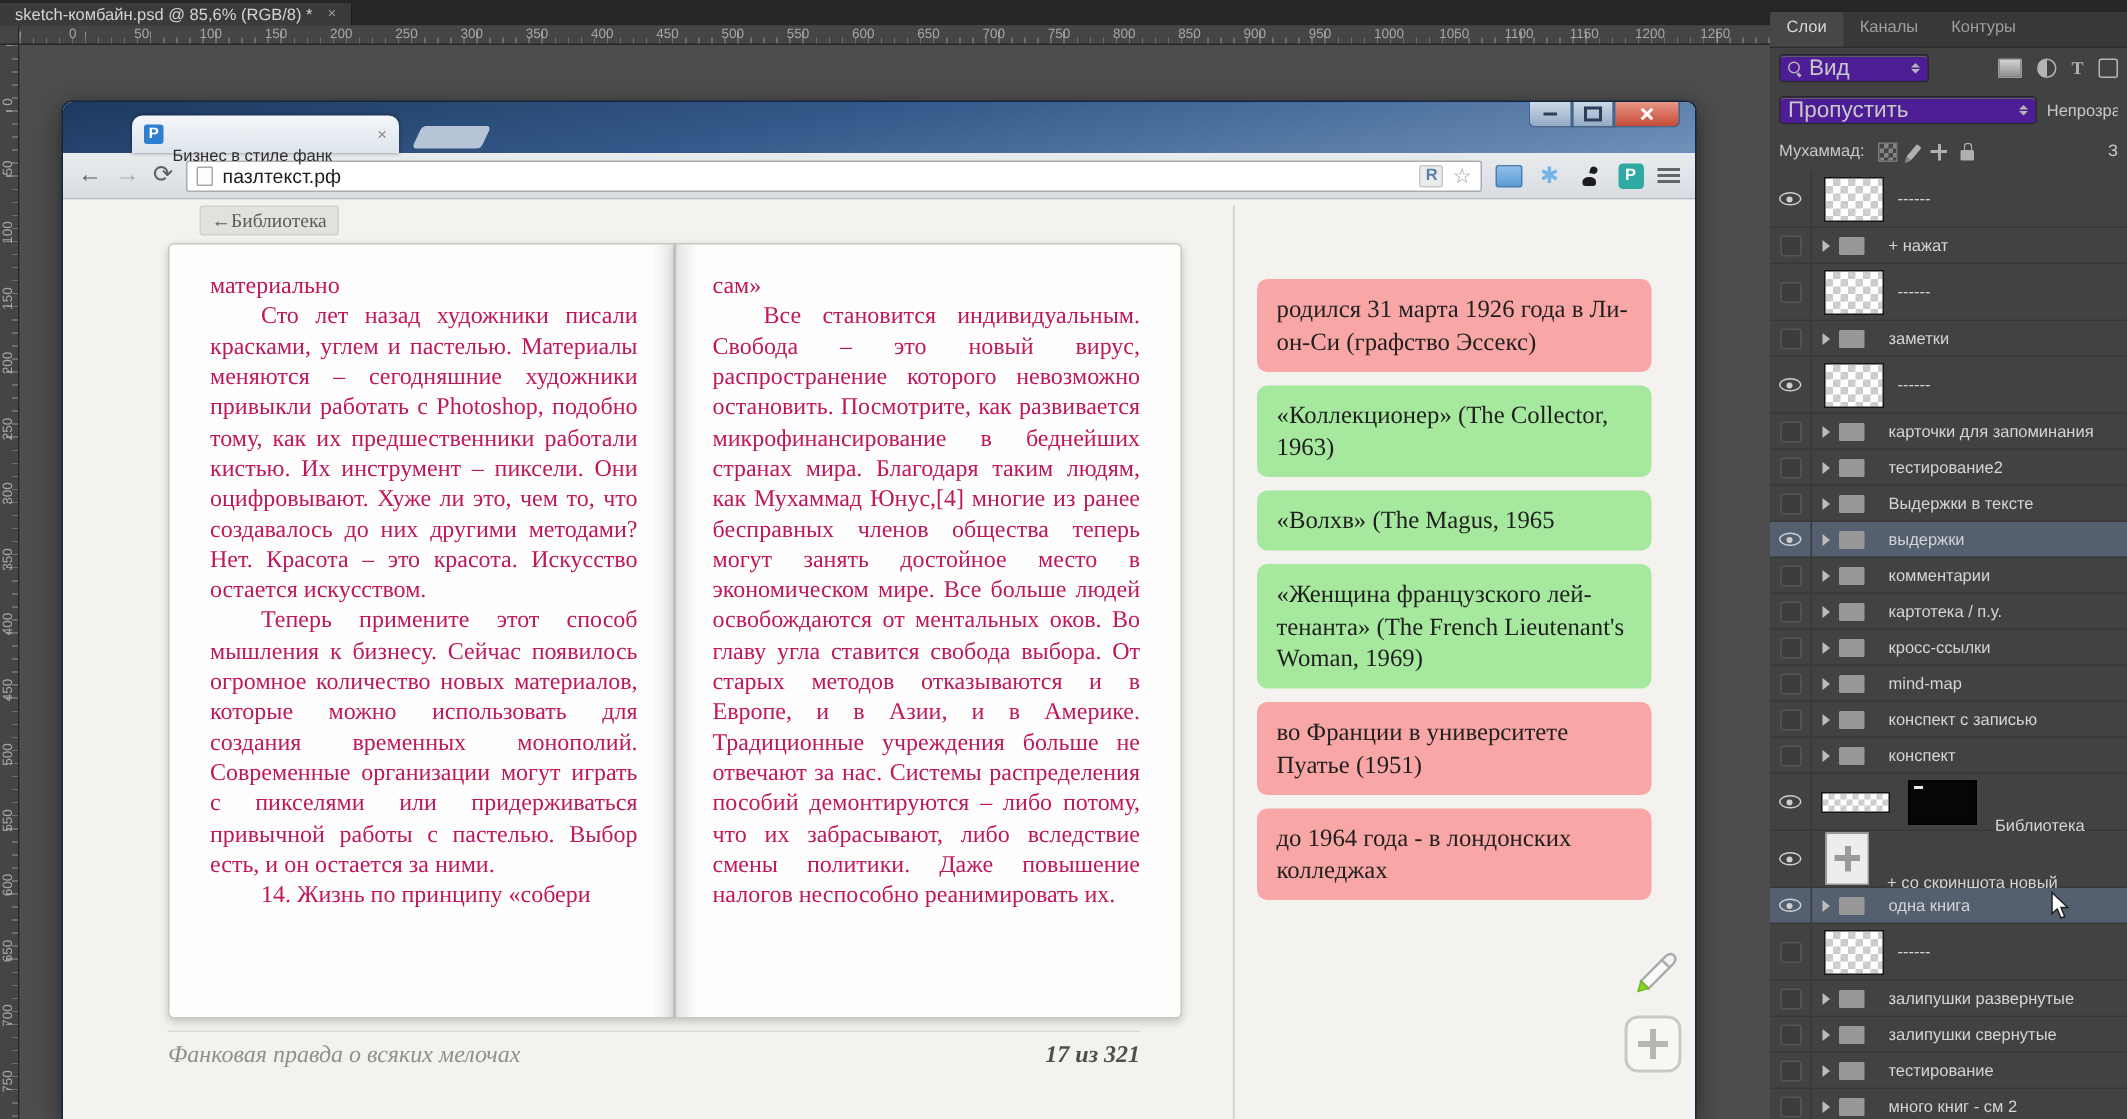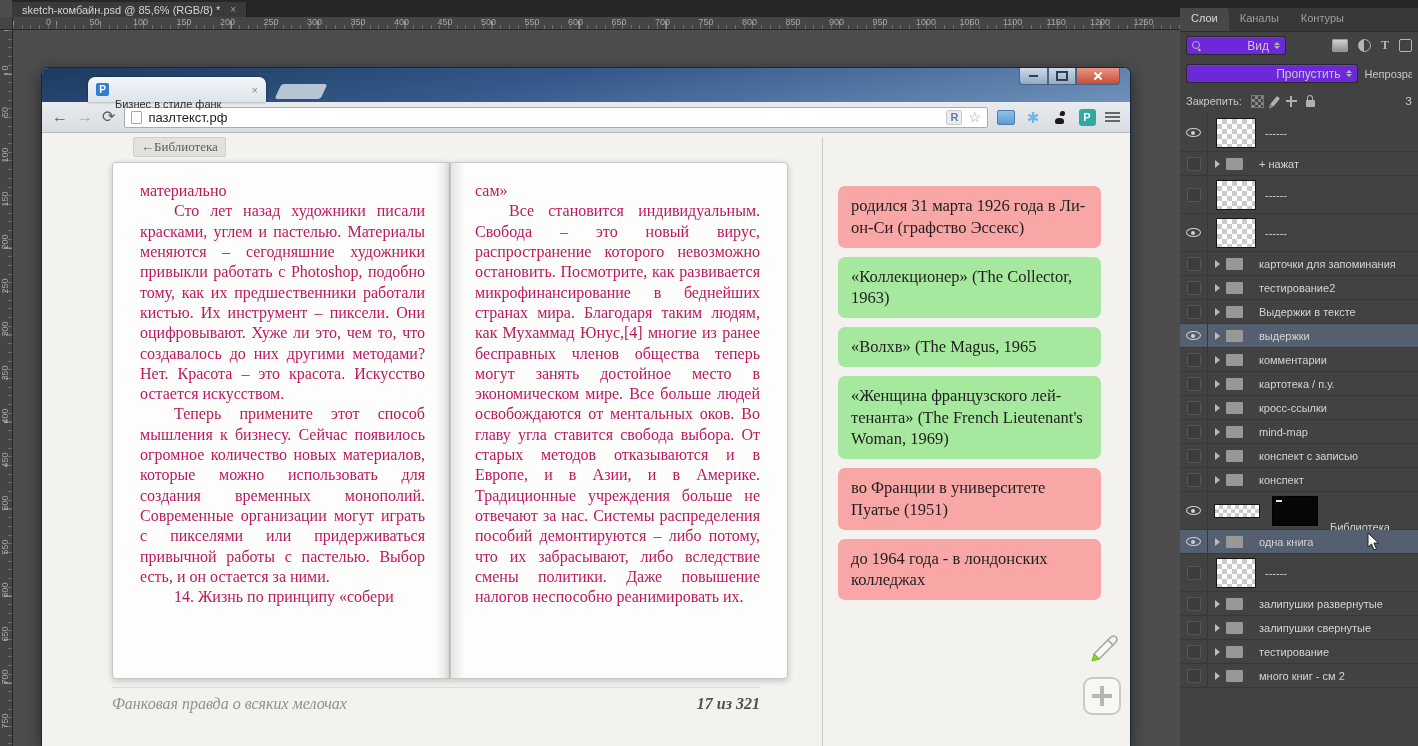--- a/index.html
+++ b/index.html
@@ -1,20 +1,20 @@
 <!DOCTYPE html>
 <html><head>
 <meta charset="utf-8">
 <style>
   html,body{margin:0;padding:0;}
   body{width:1418px;height:746px;overflow:hidden;background:#262626;font-family:"Liberation Sans",sans-serif;}
   .app{position:relative;width:1418px;height:746px;background:#4d4d4d;overflow:hidden;}
 
   
-  .doc-tabbar{position:absolute;left:0;top:0;width:1180px;height:17px;background:#262626;margin-left:12px;}
+  .doc-tabbar{position:absolute;left:0;top:0;width:1180px;height:17px;background:#262626;}
   .doc-tab{display:inline-flex;align-items:center;gap:10px;height:17px;padding:0 10px;background:#3a3a3a;color:#d4d4d4;font-size:11px;border-right:1px solid #1e1e1e;}
   .doc-tab-close{color:#9a9a9a;font-size:10px;line-height:1;}
 
   .ruler-corner{position:absolute;left:0;top:17px;width:13px;height:13px;background:#454545;border-right:1px solid #272727;border-bottom:1px solid #272727;box-sizing:border-box;}
   .hruler{position:absolute;left:13px;top:17px;width:1167px;height:13px;background:#454545;border-bottom:1px solid #272727;box-sizing:border-box;
     background-image:
       repeating-linear-gradient(to right,#6d6d6d 0,#6d6d6d 1px,transparent 1px,transparent 8.7px),
       repeating-linear-gradient(to right,#929292 0,#929292 1px,transparent 1px,transparent 43.5px);
     background-size:100% 4px,100% 8px;background-position:0 100%,0 100%;background-repeat:no-repeat;}
   .hruler .ruler-num{position:absolute;top:0;font-size:9px;color:#a6a6a6;white-space:nowrap;}
@@ -93,21 +93,21 @@
   .tool-plus::after{content:'';position:absolute;left:15px;top:7px;width:4px;height:20px;background:#b6b6b2;}
 
   
   .panel{position:absolute;left:1180px;top:0;width:238px;height:746px;background:#424242;overflow:hidden;}
   .panel-topstrip{height:8px;background:#262626;}
   .panel-tabs{height:23px;background:#383838;display:flex;align-items:stretch;border-bottom:1px solid #2c2c2c;}
   .ps-tab{padding:4px 11px 0;font-size:11px;color:#9f9f9f;}
   .ps-tab.active{background:#474747;color:#d8d8d8;border-radius:3px 3px 0 0;}
   .panel-row{display:flex;align-items:center;padding:0 6px;box-sizing:border-box;}
   .filter-row{height:27px;gap:8px;}
-  .dropdown{height:19px;background:#6d28d9;border:1px solid #2a2a2a;border-top-color:#272727;border-radius:3px;display:flex;align-items:center;gap:5px;padding:0 5px;box-sizing:border-box;color:#c8c8c8;font-size:12px;box-shadow:inset 0 1px 0 #5d5d5d;text-align:right;}
+  .dropdown{height:19px;background:#4c1d95;border:1px solid #2a2a2a;border-top-color:#272727;border-radius:3px;display:flex;align-items:center;gap:5px;padding:0 5px;box-sizing:border-box;color:#c8c8c8;font-size:15px;box-shadow:inset 0 1px 0 #5d5d5d;}
   .dd-view{width:100px;}
   .dd-blend{width:178px;}
   .dd-label{flex:1;}
   .dd-arrows{display:flex;flex-direction:column;gap:1px;}
   .dd-arrows i{display:block;width:0;height:0;border-left:3px solid transparent;border-right:3px solid transparent;}
   .dd-arrows i.up{border-bottom:3px solid #b5b5b5;}
   .dd-arrows i.dn{border-top:3px solid #b5b5b5;}
   .search-ic{position:relative;width:9px;height:9px;flex:none;}
   .search-ic::before{content:'';position:absolute;left:0;top:0;width:6px;height:6px;border:1.5px solid #b5b5b5;border-radius:50%;}
   .search-ic::after{content:'';position:absolute;right:0;bottom:0;width:3px;height:1.5px;background:#b5b5b5;transform:rotate(45deg);}
@@ -362,21 +362,21 @@
         <span class="dd-label">Пропустить</span>
         <span class="dd-arrows">
             <i class="up"></i>
             <i class="dn"></i>
           </span>
       </div>
       <span class="opacity-label">Непрозра</span>
     </div>
 
     <div class="panel-row lock-row">
-      <span class="lock-label">Закрепить:</span>
+      <span class="lock-label">Мухаммад:</span>
       <span class="lk lk-checker"></span>
       <span class="lk lk-brush"></span>
       <span class="lk lk-move"></span>
       <span class="lk lk-lock"></span>
       <span class="fill-cut">З</span>
     </div>
 
     <div class="layers-list">
 
         <div class="layer-row type-pixel eye-on">
@@ -414,20 +414,33 @@
           </div>
           <div class="row-main">
 
             <span class="thumb-checker"></span>
 
             <span class="layer-name">------</span>
           </div>
 
         </div>
 
+        <div class="layer-row type-group">
+          <div class="eye-cell">
+
+            <span class="eye-well"></span>
+          </div>
+          <div class="row-main">
+            <span class="tri"></span>
+            <span class="folder"></span>
+
+            <span class="layer-name">заметки</span>
+          </div>
+
+        </div>
 
         <div class="layer-row type-pixel eye-on">
           <div class="eye-cell">
             <span class="eye"></span>
 
           </div>
           <div class="row-main">
 
             <span class="thumb-checker"></span>
 
@@ -584,20 +597,32 @@
           <div class="row-main">
 
             <span class="lib-strip"></span>
             <span class="lib-mask"></span>
 
             <span class="layer-name">Библиотека</span>
           </div>
 
         </div>
 
+        <div class="layer-row type-screenshot eye-on">
+          <div class="eye-cell">
+            <span class="eye"></span>
+
+          </div>
+          <div class="row-main">
+
+            <span class="shot-thumb"></span>
+            <span class="layer-name">+ со скриншота новый</span>
+          </div>
+
+        </div>
 
         <div class="layer-row type-group selected eye-on has-cursor">
           <div class="eye-cell">
             <span class="eye"></span>
 
           </div>
           <div class="row-main">
             <span class="tri"></span>
             <span class="folder"></span>
 

